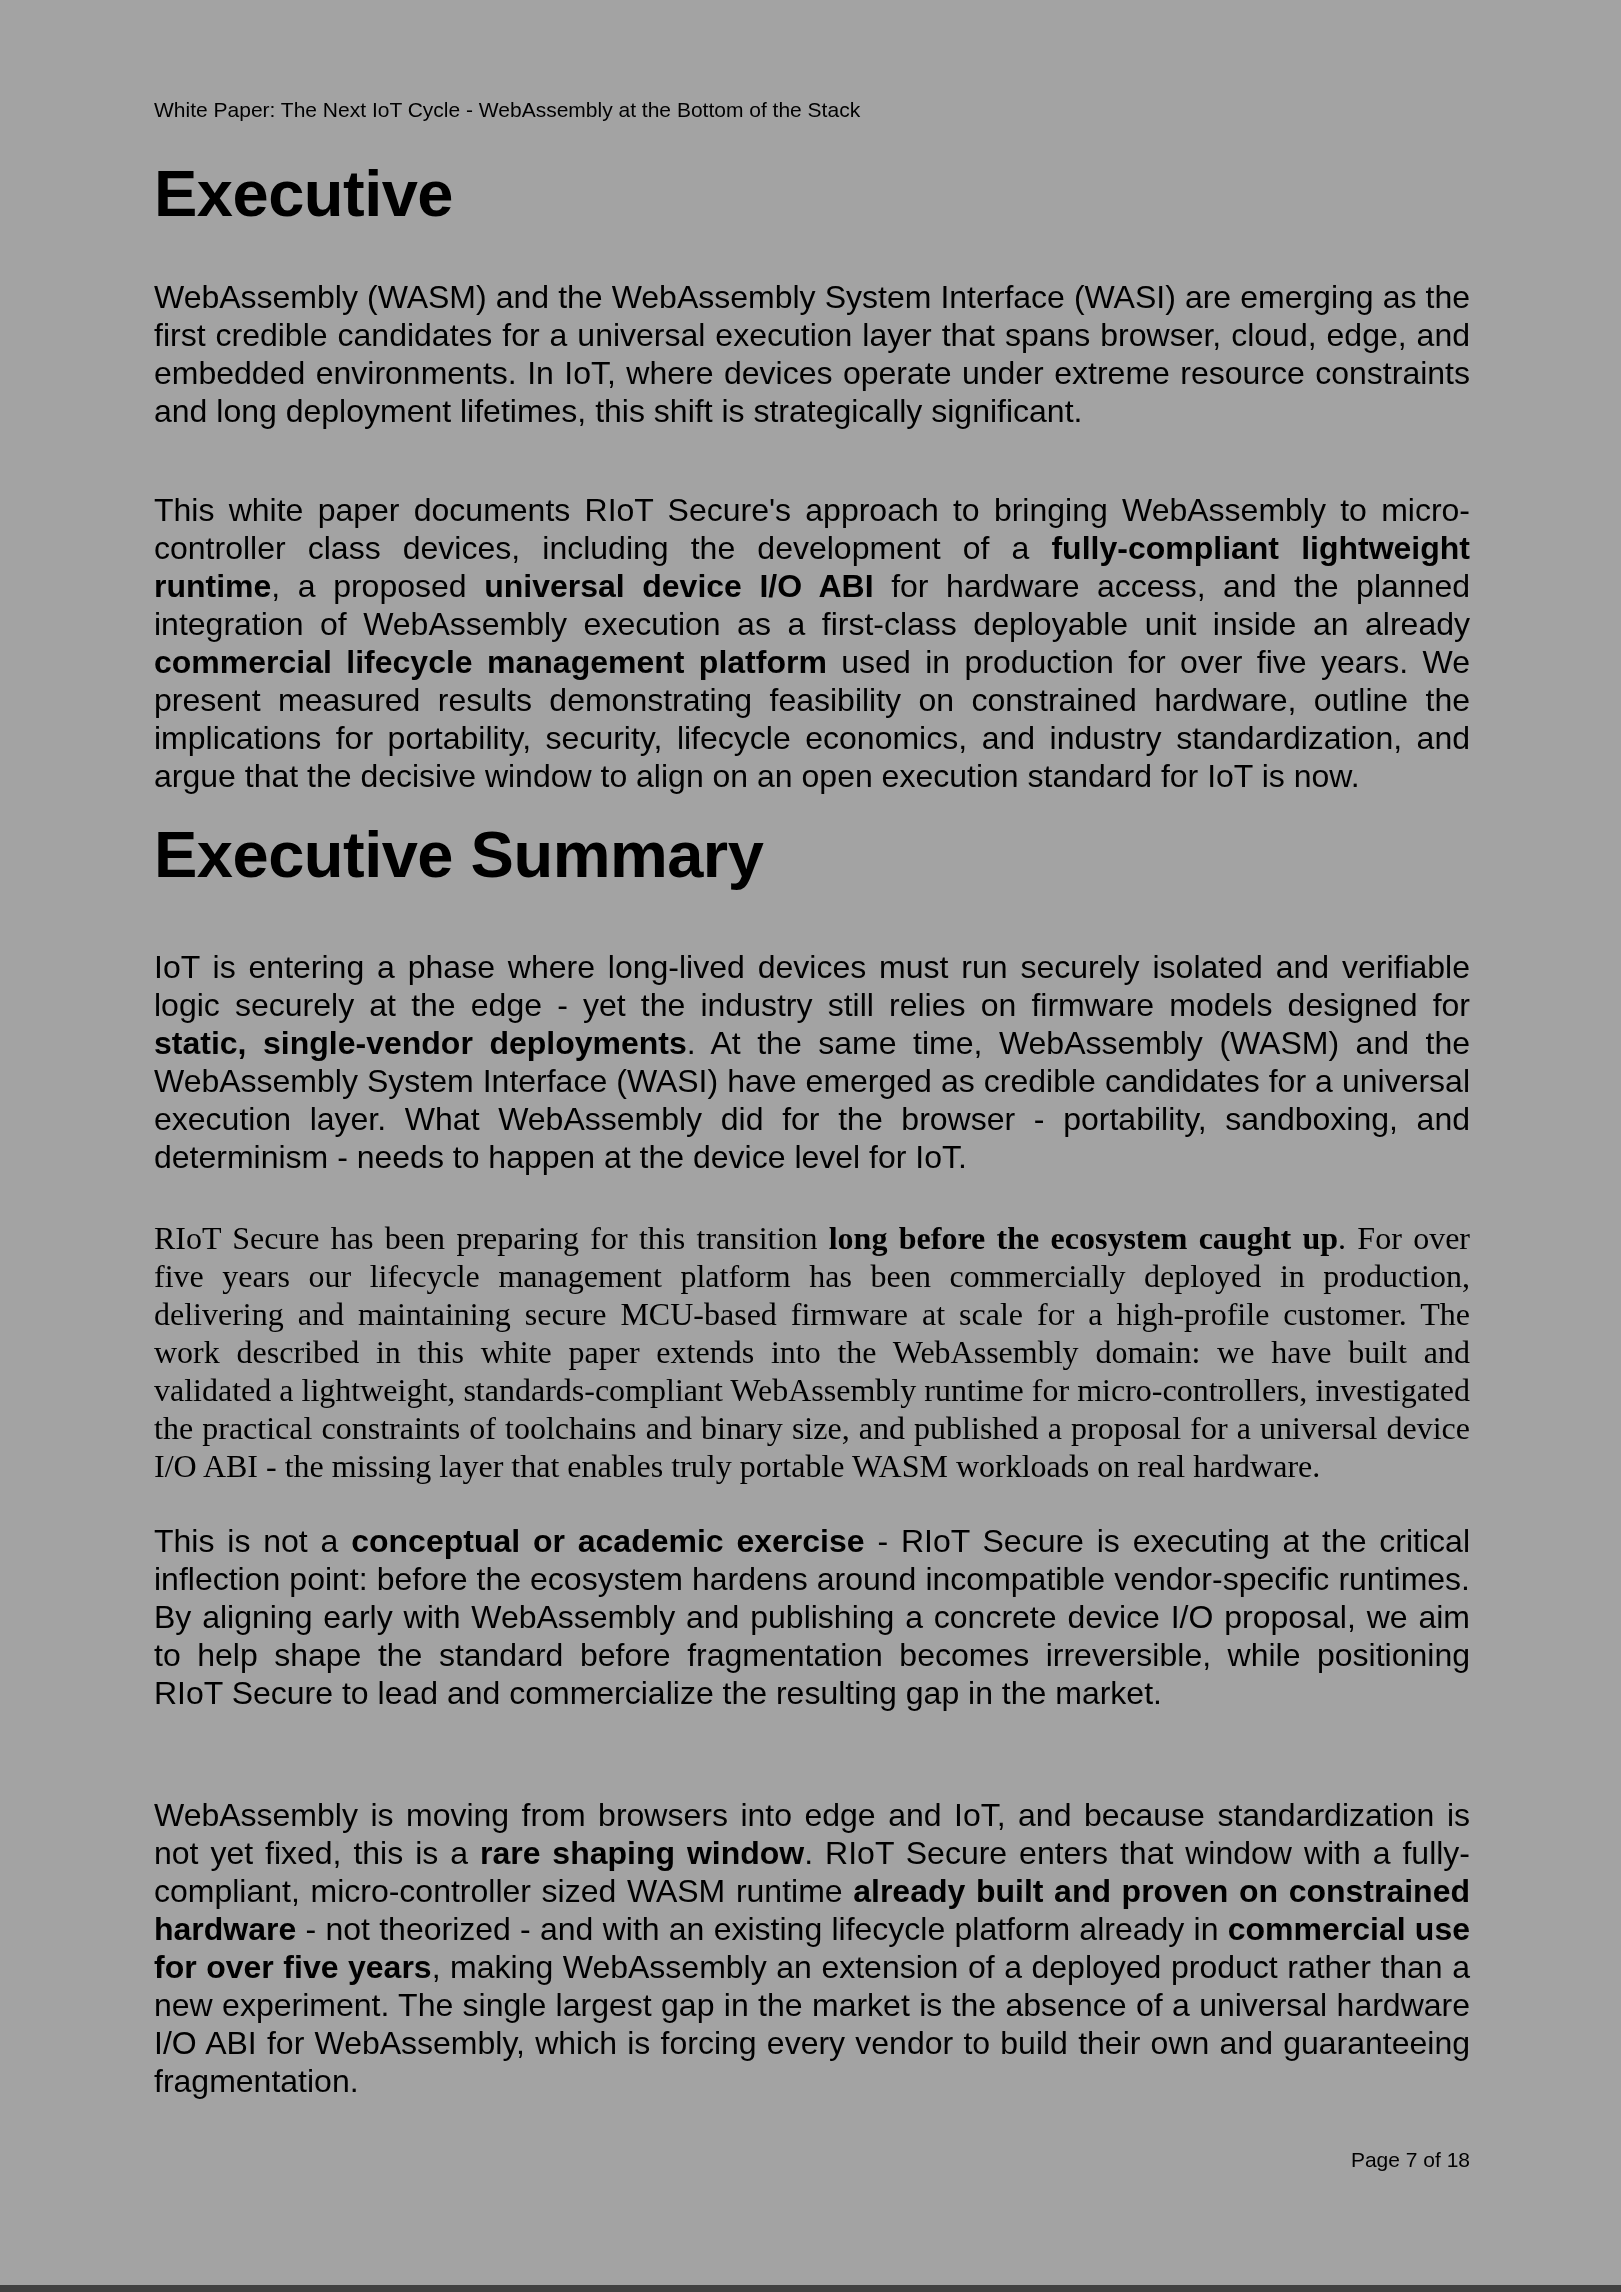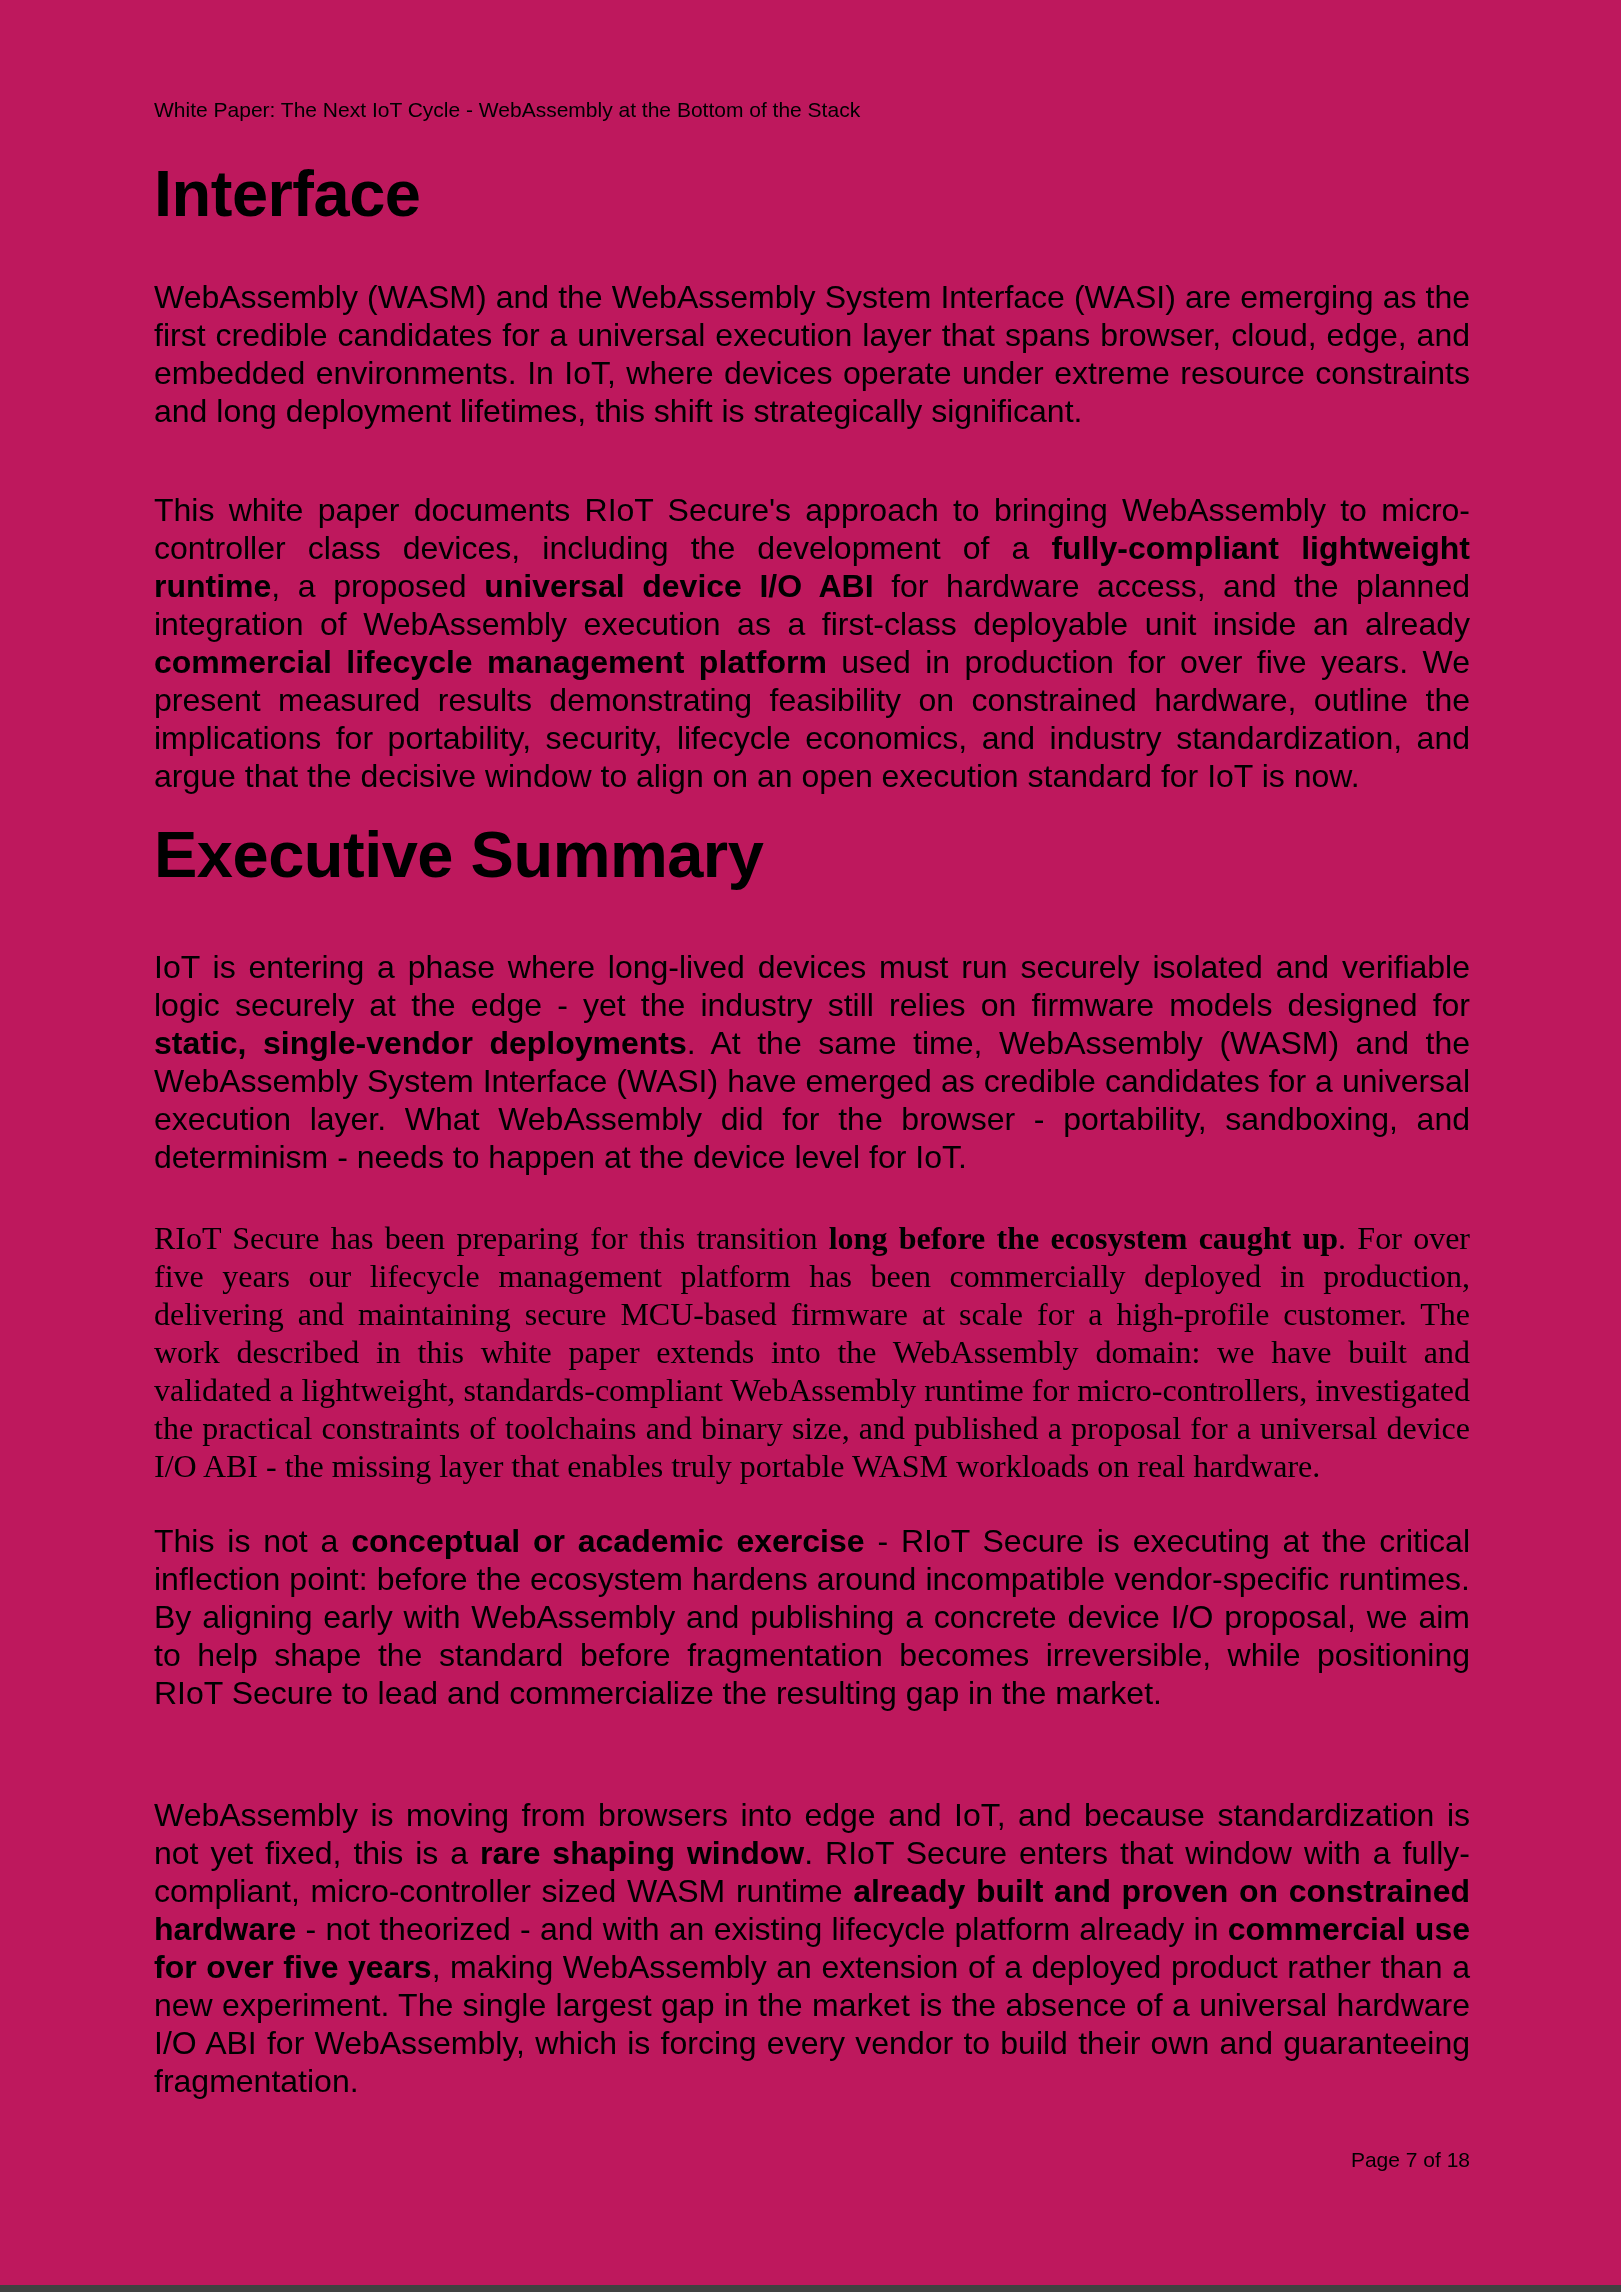--- a/index.html
+++ b/index.html
@@ -4,21 +4,21 @@
 <style>
   html, body {
     margin: 0;
     padding: 0;
     background: #ffffff;
   }
   .page {
     position: relative;
     width: 1621px;
     height: 2293px;
-    background: #be185d;
+    background: #a3a3a3;
     color: #000000;
     font-family: "Liberation Sans", sans-serif;
     overflow: hidden;
   }
   .block {
     position: absolute;
     left: 154px;
     width: 1316px;
     margin: 0;
   }
@@ -64,21 +64,21 @@
     background: #414141;
   }
 </style>
 </head>
 <body>
 
 <div class="page">
 
   <p class="block doc-header">White Paper: The Next IoT Cycle - WebAssembly at the Bottom of the Stack</p>
 
-  <h1 id="title-abstract" class="block h1">Interface</h1>
+  <h1 id="title-abstract" class="block h1">Executive</h1>
 
   <p id="p-a1" class="block body-para">WebAssembly (WASM) and the WebAssembly System Interface (WASI) are emerging as the first credible candidates for a universal execution layer that spans browser, cloud, edge, and embedded environments. In IoT, where devices operate under extreme resource constraints and long deployment lifetimes, this shift is strategically significant.</p>
 
   <p id="p-a2" class="block body-para">This white paper documents RIoT Secure's approach to bringing WebAssembly to micro-controller class devices, including the development of a <b>fully-compliant lightweight runtime</b>, a proposed <b>universal device I/O ABI</b> for hardware access, and the planned integration of WebAssembly execution as a first-class deployable unit inside an already <b>commercial lifecycle management platform</b> used in production for over five years. We present measured results demonstrating feasibility on constrained hardware, outline the implications for portability, security, lifecycle economics, and industry standardization, and argue that the decisive window to align on an open execution standard for IoT is now.</p>
 
   <h1 id="title-exec" class="block h1">Executive Summary</h1>
 
   <p id="p-e1" class="block body-para">IoT is entering a phase where long-lived devices must run securely isolated and verifiable logic securely at the edge - yet the industry still relies on firmware models designed for <b>static, single-vendor deployments</b>. At the same time, WebAssembly (WASM) and the WebAssembly System Interface (WASI) have emerged as credible candidates for a universal execution layer. What WebAssembly did for the browser - portability, sandboxing, and determinism - needs to happen at the device level for IoT.</p>
 
   <p id="p-e2" class="block body-para">RIoT Secure has been preparing for this transition <b>long before the ecosystem caught up</b>. For over five years our lifecycle management platform has been commercially deployed in production, delivering and maintaining secure MCU-based firmware at scale for a high-profile customer. The work described in this white paper extends into the WebAssembly domain: we have built and validated a lightweight, standards-compliant WebAssembly runtime for micro-controllers, investigated the practical constraints of toolchains and binary size, and published a proposal for a universal device I/O ABI - the missing layer that enables truly portable WASM workloads on real hardware.</p>

